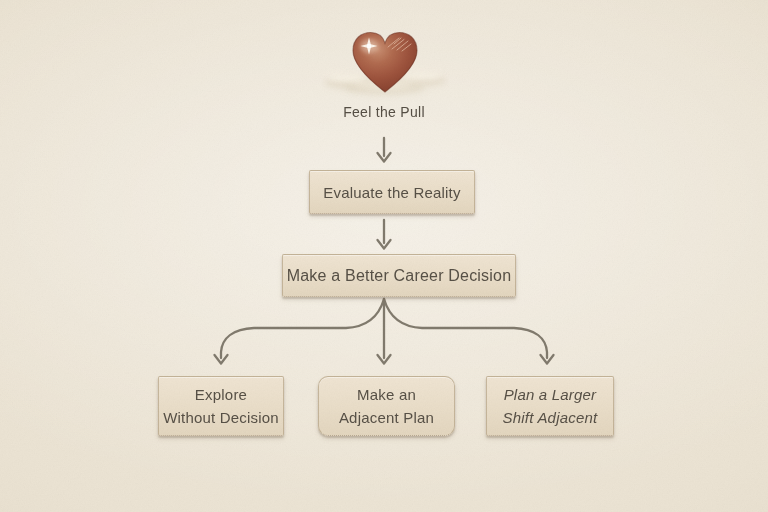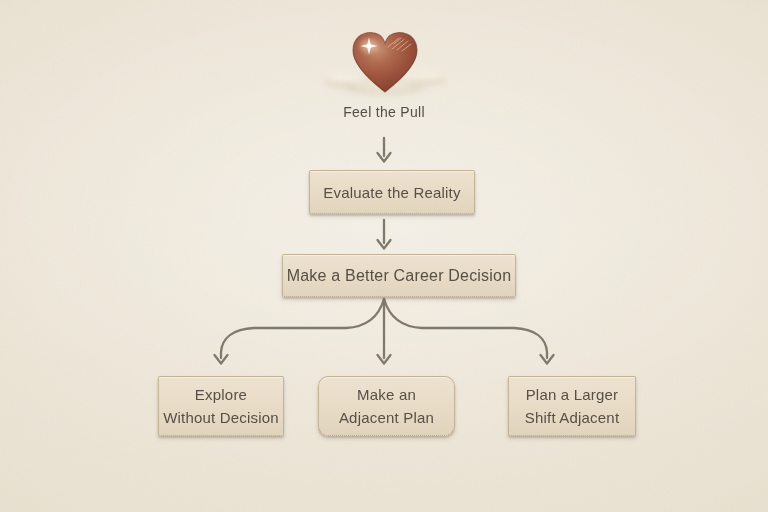--- a/index.html
+++ b/index.html
@@ -51,21 +51,21 @@
     color: #575046;
     z-index: 2;
   }
   .node .line { font-size: 15px; line-height: 23px; letter-spacing: 0.2px; }
   .node-step1 { left: 309px; top: 170px; width: 166px; height: 44px; }
   .node-step1 .line { font-size: 15px; }
   .node-step2 { left: 282px; top: 254px; width: 234px; height: 43px; }
   .node-step2 .line { font-size: 16px; }
   .node-branch-0 { left: 158px; top: 376px; width: 126px; height: 60px; }
   .node-branch-1 { left: 318px; top: 376px; width: 137px; height: 60px; border-radius: 10px; }
-  .node-branch-2 { left: 508px; top: 376px; width: 128px; height: 60px; }
+  .node-branch-2 { left: 486px; top: 376px; width: 128px; height: 60px; font-style: italic; }
 </style>
 </head>
 <body>
 
 <div class="canvas">
 
   <div class="heart-wrap">
     <svg width="128" height="80" viewBox="0 0 128 80">
       <defs>
         <radialGradient id="hg" cx="38%" cy="28%" r="85%">

